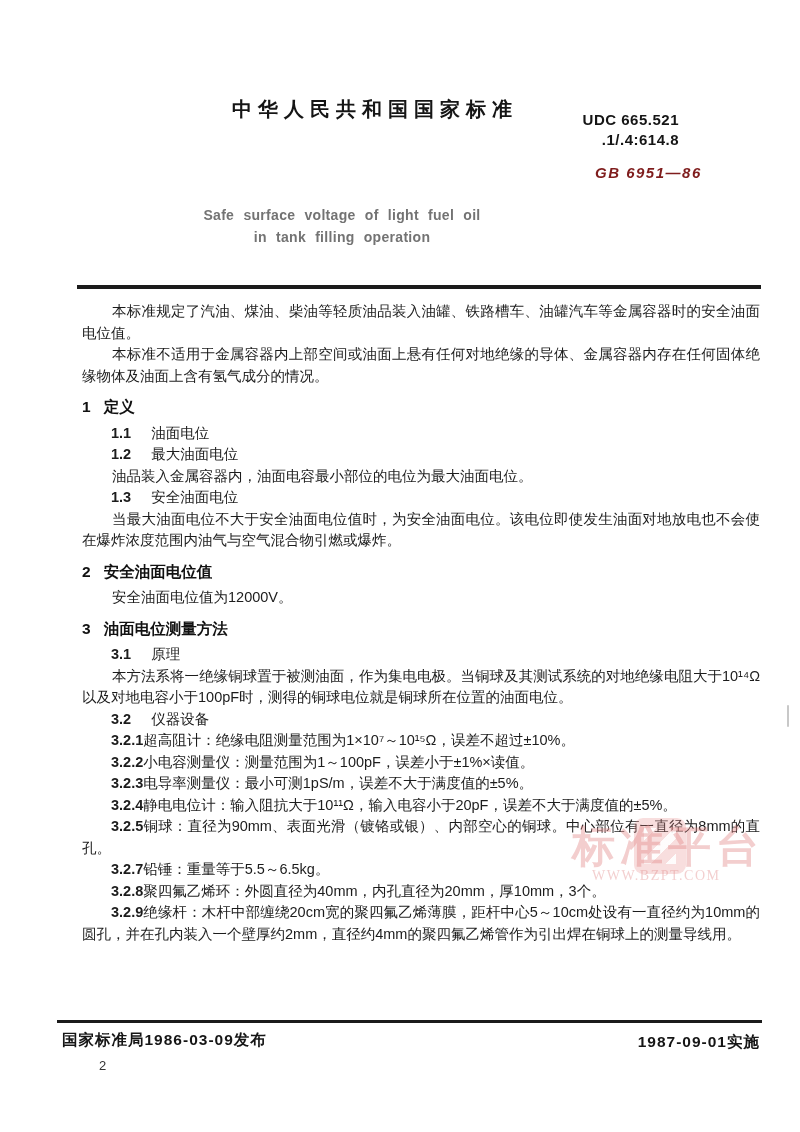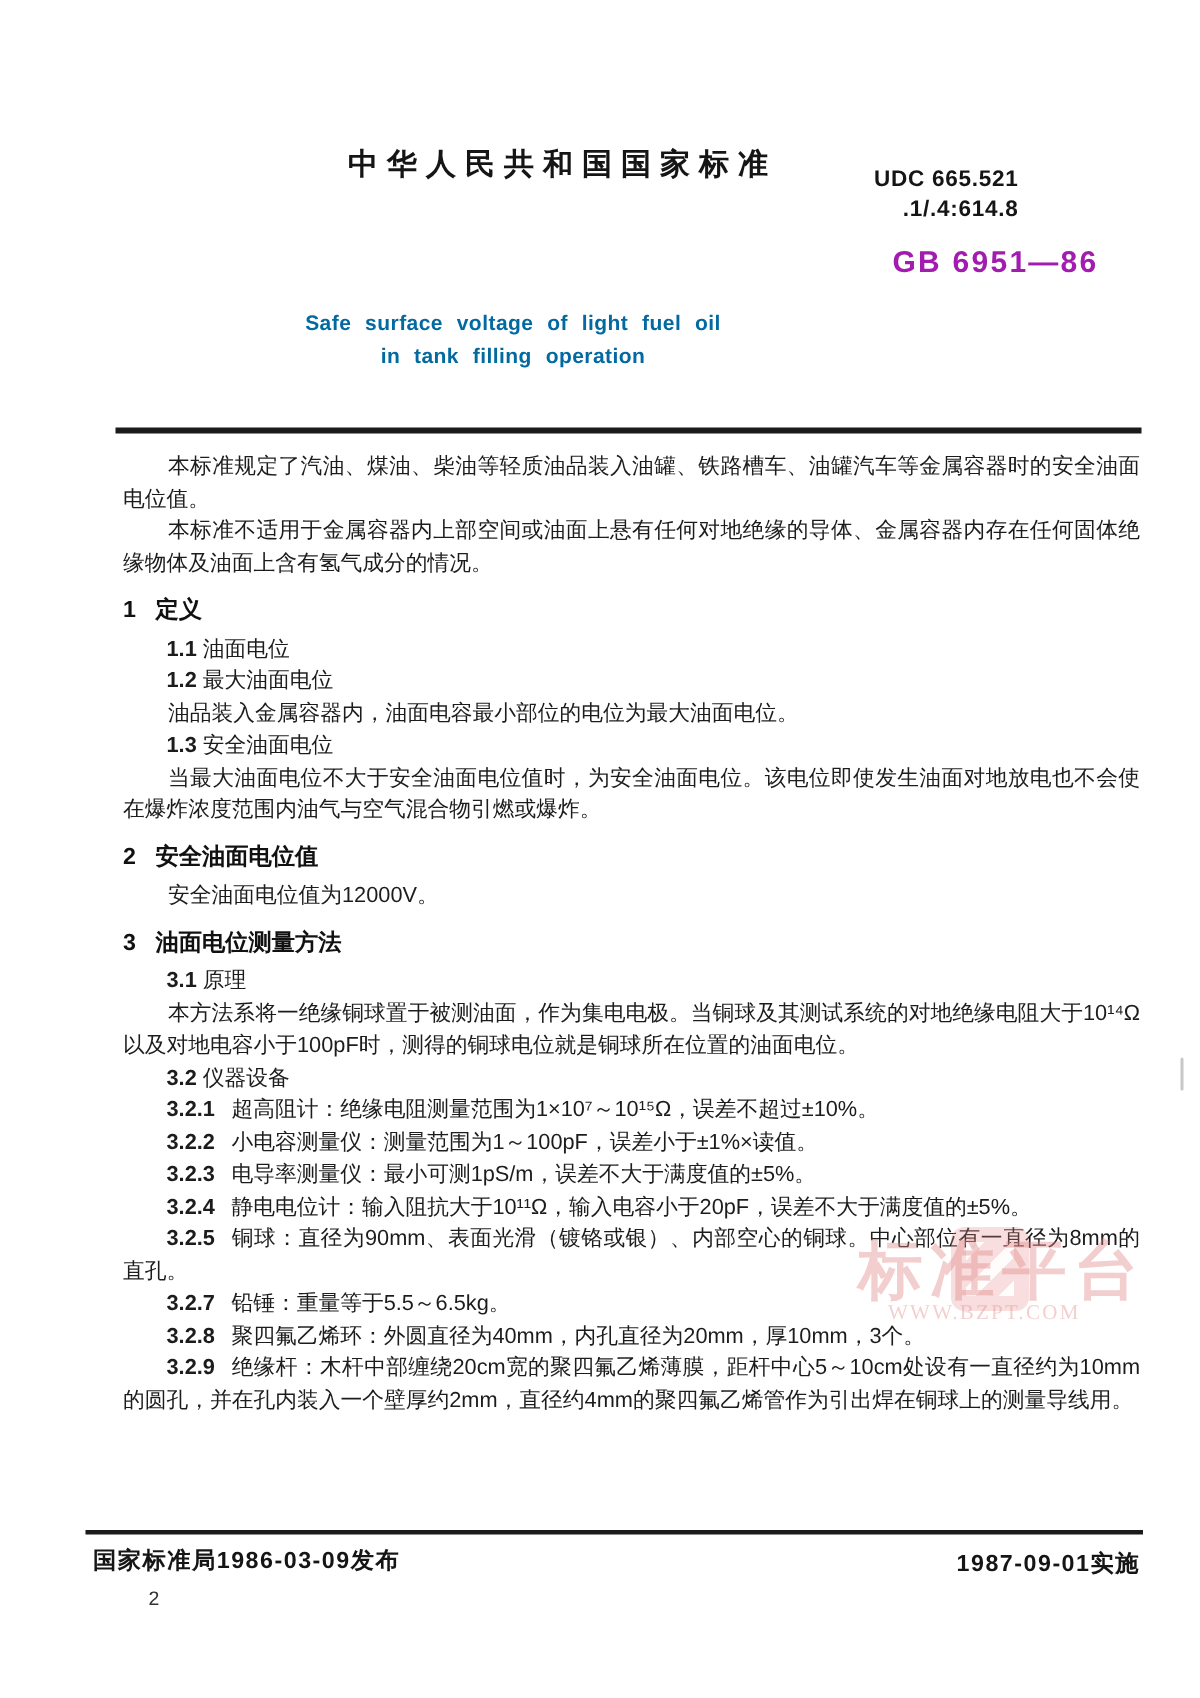--- a/index.html
+++ b/index.html
@@ -31,46 +31,47 @@
     text-align:right;font-weight:bold;font-size:15px;line-height:20px;
     color:#151515;letter-spacing:0.5px;white-space:nowrap;
   }
   .title-cn{
     position:absolute;left:101px;top:147px;
     font-size:30px;font-weight:bold;letter-spacing:2px;color:#111;
     white-space:nowrap;
   }
   .gb-no{
     position:absolute;left:513px;top:164px;
-    font-size:20px;font-weight:bold;letter-spacing:1.5px;color:#a21caf;
+    font-size:15px;font-weight:bold;letter-spacing:1.5px;color:#7f1d1d;
     white-space:nowrap;
+    font-style:italic;
   }
   .title-en{
     position:absolute;left:0;top:204px;width:520px;
     text-align:center;font-weight:bold;font-size:14px;line-height:22px;
-    color:#0369a1;word-spacing:5px;letter-spacing:0.3px;
+    color:#737373;word-spacing:5px;letter-spacing:0.3px;
   }
   .rule-top{
     position:absolute;left:-5px;right:-1px;bottom:0;
     height:4px;background:#1b1b1b;
   }
   
   .doc-body{
     margin:12px 60px 0 62px;
     font-size:14.5px;line-height:21.5px;
     text-align:justify;color:#1c1c1c;
   }
   .blk{margin:0;}
   .p{text-indent:30px;}
   .h1{font-weight:bold;font-size:15.5px;margin:9px 0 5px;color:#111;}
   .h1 .num{margin-right:13px;}
   .h2{text-indent:29px;margin:0;}
-  .h2 .num{font-weight:bold;margin-right:4px;}
+  .h2 .num{font-weight:bold;margin-right:20px;}
   .item{text-indent:29px;}
-  .item .num{font-weight:bold;margin-right:11px;}
+  .item .num{font-weight:bold;}
   
   .rule-bottom{
     position:absolute;left:57px;right:58px;top:1020px;
     height:3px;background:#1b1b1b;
   }
   .footer-issue{
     position:absolute;left:62px;top:1030px;
     font-size:15.5px;font-weight:bold;letter-spacing:1px;color:#151515;
     white-space:nowrap;
   }

